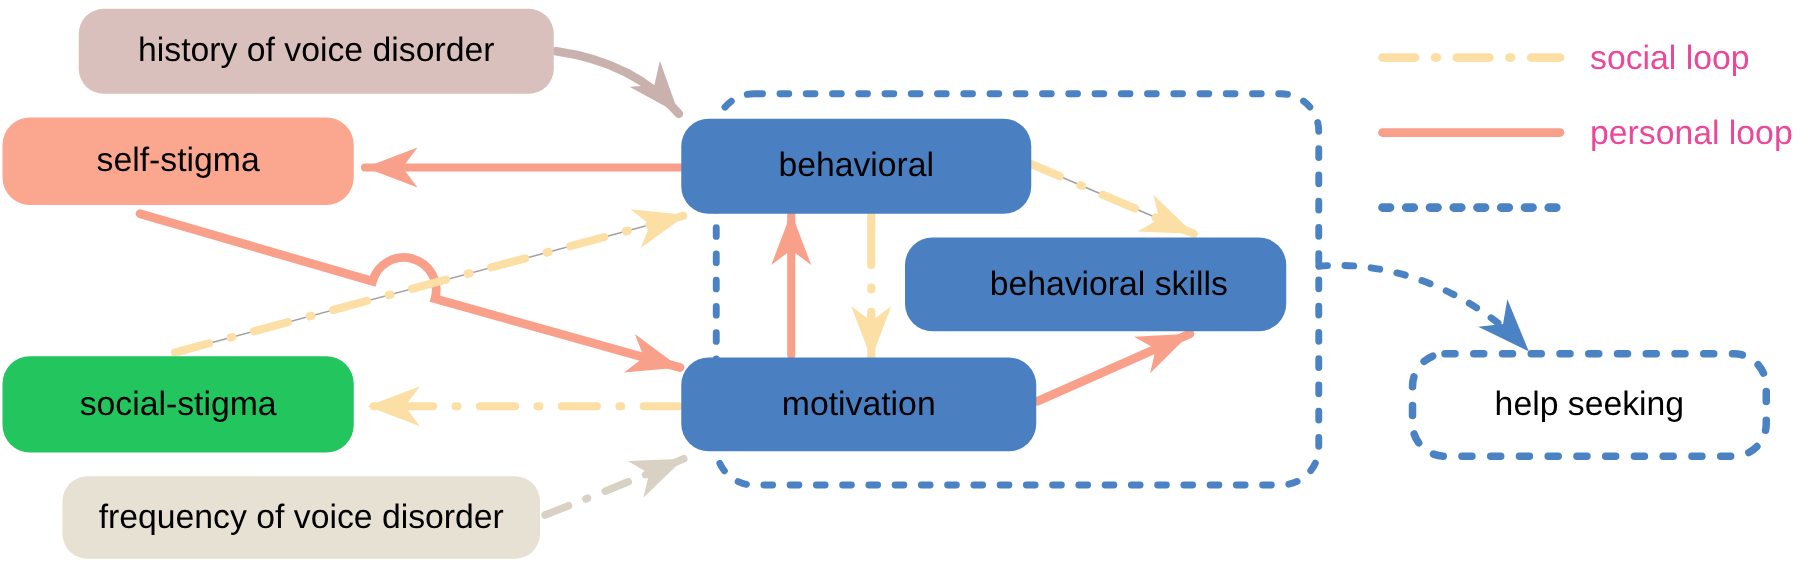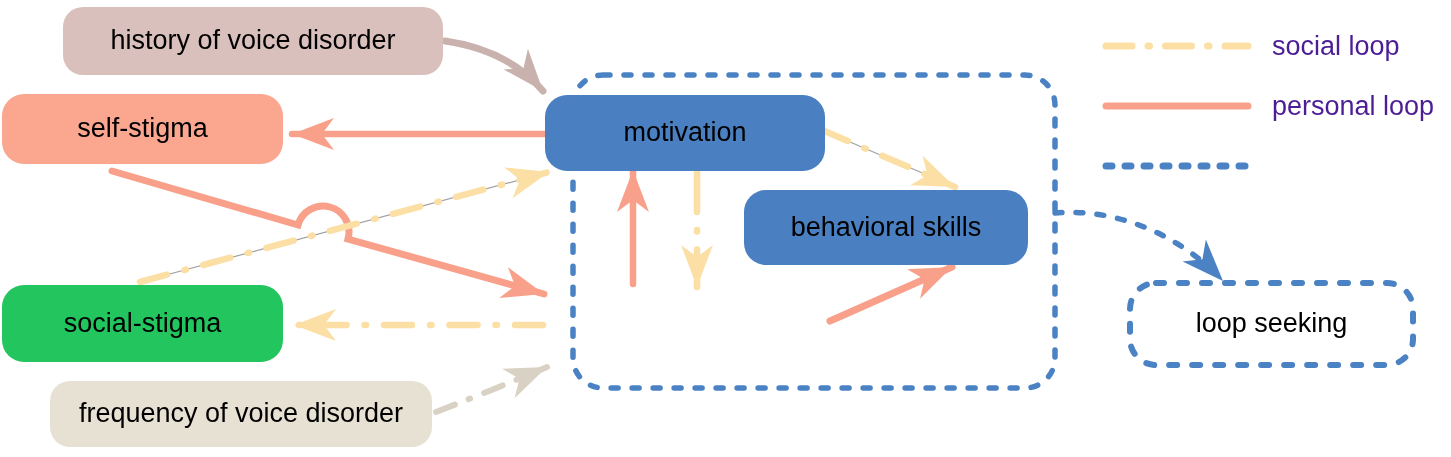--- a/index.html
+++ b/index.html
@@ -13,25 +13,25 @@
     font-size:27px;color:#000;border-radius:22px;text-align:center;line-height:1.1;
     white-space:nowrap;
   }
   .n-history{left:63px;top:7px;width:380px;height:68px;background:#d9c0bc;border-radius:20px;}
   .n-self{left:2px;top:94px;width:281px;height:70px;background:#fba78f;}
   .n-social{left:2px;top:285px;width:281px;height:77px;background:#22c55e;}
   .n-freq{left:50px;top:381px;width:382px;height:66px;background:#e7e1d4;border-radius:20px;}
   .n-blue{background:#4a80c1;}
   .n-info{left:545px;top:95px;width:280px;height:76px;}
   .n-motiv{left:545px;top:286px;width:284px;height:75px;}
-  .n-behav{left:744px;top:190px;width:284px;height:75px;}
+  .n-behav{left:724px;top:190px;width:284px;height:75px;padding-left:21px;}
   .n-help{left:1130px;top:283px;width:283px;height:82px;background:transparent;}
   .legend-label{
     position:absolute;left:1272px;height:36px;line-height:36px;
-    font-size:27px;color:#4c1d95;white-space:nowrap;
+    font-size:27px;color:#ec4899;white-space:nowrap;
   }
   .ll-0{top:28px;}
   .ll-1{top:88px;}
   .ll-2{top:148px;}
 </style>
 </head>
 <body>
 
 <div class="canvas">
 
@@ -85,20 +85,21 @@
 
     <path d="M1106,46 L1248,46" fill="none" stroke="#fbdfa5" stroke-width="7" stroke-linecap="round" stroke-dasharray="26 16 1.5 16"></path>
     <path d="M1106,106 L1248,106" fill="none" stroke="#f9a08a" stroke-width="7" stroke-linecap="round"></path>
     <path d="M1106,166 L1248,166" fill="none" stroke="#4a82c4" stroke-width="7" stroke-linecap="round" stroke-dasharray="6 13"></path>
   </svg>
 
   <div class="node n-history">history of voice disorder</div>
   <div class="node n-self">self-stigma</div>
   <div class="node n-social">social-stigma</div>
   <div class="node n-freq">frequency of voice disorder</div>
-  <div class="node n-blue n-info">motivation</div>
+  <div class="node n-blue n-info">behavioral</div>
+  <div class="node n-blue n-motiv">motivation</div>
   <div class="node n-blue n-behav">behavioral skills</div>
-  <div class="node n-help">loop seeking</div>
+  <div class="node n-help">help seeking</div>
 
   <div class="legend-label ll-0">social loop</div>
   <div class="legend-label ll-1">personal loop</div>
 
 </div>
 
 </body></html>

